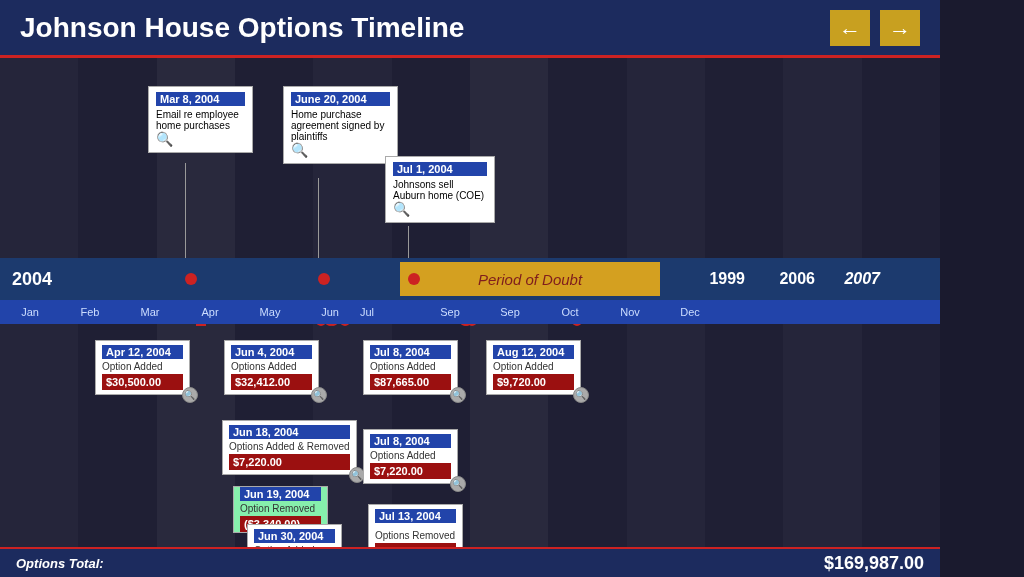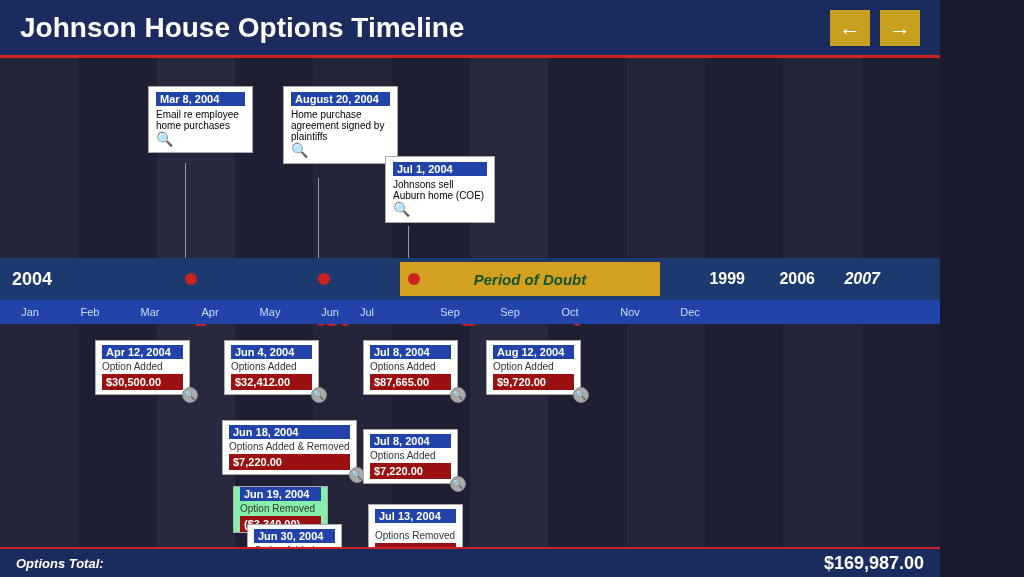--- a/index.html
+++ b/index.html
@@ -109,21 +109,21 @@
       <div class="top-card" style="left:148px; top:28px; width:105px;">
         <span class="date">Mar 8, 2004</span>
         <span class="description">Email re employee home purchases</span>
         <br>
         <span style="font-size:14px; cursor:pointer;">🔍</span>
       </div>
 
       <div style="position:absolute; left:185px; top:105px; width:1px; height:95px; background:#999; z-index:4;"></div>
 
       <div class="top-card" style="left:283px; top:28px; width:115px;">
-        <span class="date">August 20, 2004</span>
+        <span class="date">June 20, 2004</span>
         <span class="description">Home purchase agreement signed by plaintiffs</span>
         <br>
         <span style="font-size:14px; cursor:pointer;">🔍</span>
       </div>
 
       <div style="position:absolute; left:318px; top:120px; width:1px; height:80px; background:#999; z-index:4;"></div>
 
       <div class="top-card" style="left:385px; top:98px; width:110px;">
         <span class="date">Jul 1, 2004</span>
         <span class="description">Johnsons sell Auburn home (COE)</span>
@@ -136,21 +136,21 @@
     </div>
 
     <div style="position:absolute; top:200px; left:0; right:0; height:42px; background:#1c3a6e; display:flex; align-items:center; z-index:10;">
       <span style="color:white; font-size:18px; font-weight:bold; padding:0 12px;">2004</span>
 
       <div style="position:absolute; left:185px; top:50%; width:12px; height:12px; background:#cc2222; border-radius:50%; transform:translateY(-50%); z-index:15;"></div>
       <div style="position:absolute; left:318px; top:50%; width:12px; height:12px; background:#cc2222; border-radius:50%; transform:translateY(-50%); z-index:15;"></div>
       <div style="position:absolute; left:408px; top:50%; width:12px; height:12px; background:#cc2222; border-radius:50%; transform:translateY(-50%); z-index:15;"></div>
 
       <div style="position:absolute; left:400px; right:280px; top:4px; bottom:4px; background:#d4a020; display:flex; align-items:center; justify-content:center;">
-        <span style="font-style:italic; font-weight:bold; font-size:15px; color:#14532d;">Period of Doubt</span>
+        <span style="font-style:italic; font-weight:normal; font-size:15px; color:#7f1d1d;">Period of Doubt</span>
       </div>
 
       <span style="position:absolute; right:195px; color:white; font-size:16px; font-weight:bold;">1999</span>
       <span style="position:absolute; right:125px; color:white; font-size:16px; font-weight:bold;">2006</span>
       <span style="position:absolute; right:60px; color:white; font-size:16px; font-weight:bold;font-style:italic;">2007</span>
     </div>
 
     <div style="position:absolute; top:242px; left:0; right:0; height:24px; background:#2244aa; display:flex; align-items:center; z-index:10;">
 
       <div style="width:720px; display:flex;">

